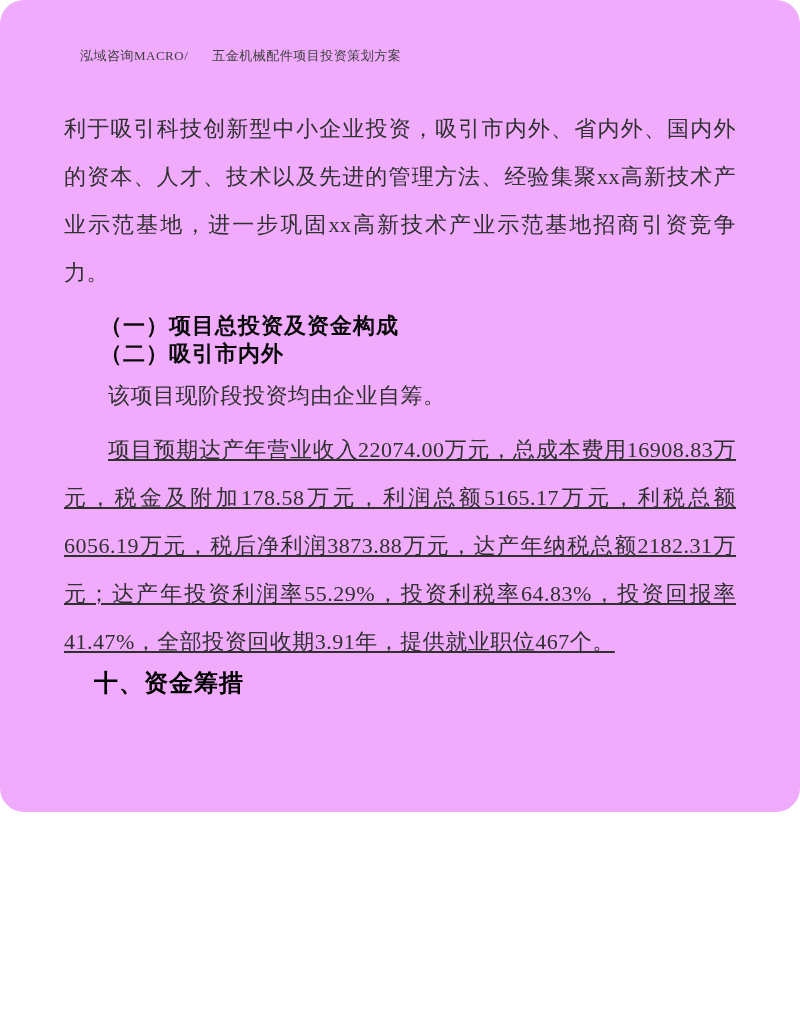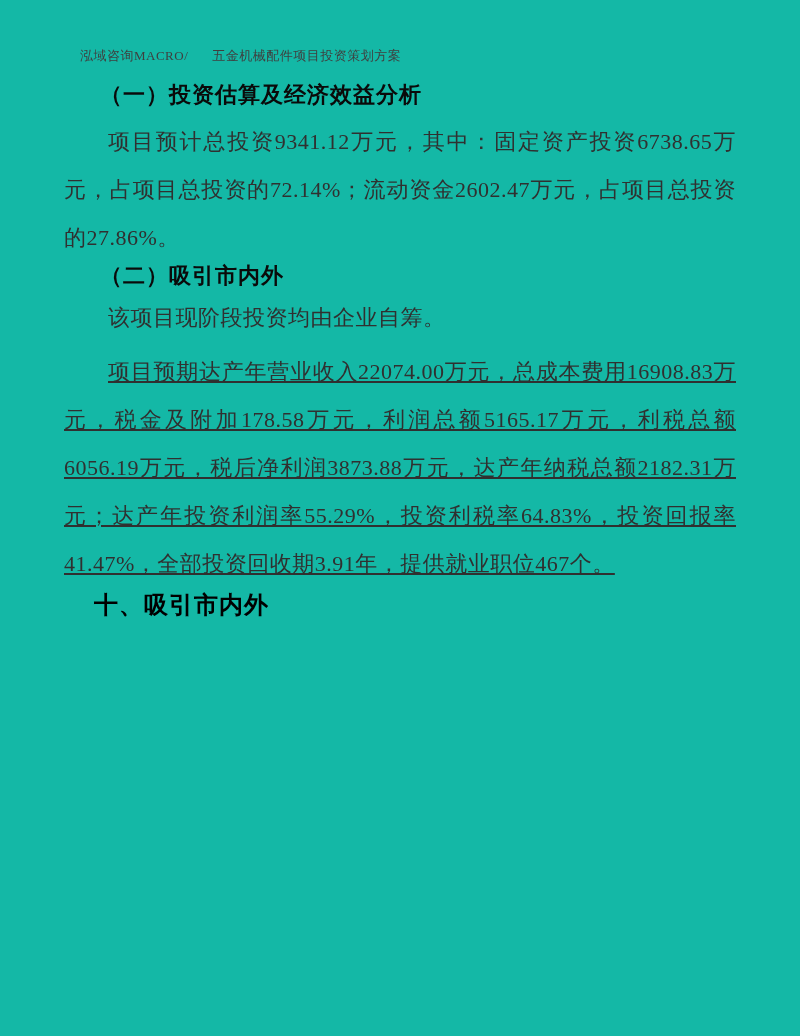--- a/index.html
+++ b/index.html
@@ -3,25 +3,26 @@
 <meta charset="utf-8">
 <style>
   html, body {
     margin: 0;
     padding: 0;
     background: #ffffff;
   }
   .page {
     position: relative;
     width: 800px;
-    height: 1036px;
-    background: #14b8a6;
+    height: 812px;
+    background: #f0abfc;
     overflow: hidden;
     font-family: "Liberation Serif", serif;
     color: #333333;
+    border-radius: 24px;
   }
   .doc-header {
     padding: 46px 0 0 80px;
     font-size: 13px;
     line-height: 20px;
     color: #3f3f3f;
     letter-spacing: 0.5px;
     white-space: nowrap;
   }
   .doc-header .doc-title {
@@ -71,29 +72,29 @@
 <body>
 
 <div class="page">
 
   <div class="doc-header">
     <span class="brand">泓域咨询MACRO/</span><span class="doc-title">五金机械配件项目投资策划方案</span>
   </div>
 
   <div class="body-area">
 
+    <p class="para cont">利于吸引科技创新型中小企业投资，吸引市内外、省内外、国内外的资本、人才、技术以及先进的管理方法、经验集聚xx高新技术产业示范基地，进一步巩固xx高新技术产业示范基地招商引资竞争力。</p>
 
 
-    <h3 class="sub-heading" id="subheading-total-investment">（一）投资估算及经济效益分析</h3>
+    <h3 class="sub-heading" id="subheading-total-investment">（一）项目总投资及资金构成</h3>
 
-    <p class="para indent" id="para-total-investment">项目预计总投资9341.12万元，其中：固定资产投资6738.65万元，占项目总投资的72.14%；流动资金2602.47万元，占项目总投资的27.86%。</p>
 
     <h3 class="sub-heading" id="subheading-funding">（二）吸引市内外</h3>
 
     <p class="para indent" id="para-funding">该项目现阶段投资均由企业自筹。</p>
 
 
     <p class="para indent" id="para-benefit">项目预期达产年营业收入22074.00万元，总成本费用16908.83万元，税金及附加178.58万元，利润总额5165.17万元，利税总额6056.19万元，税后净利润3873.88万元，达产年纳税总额2182.31万元；达产年投资利润率55.29%，投资利税率64.83%，投资回报率41.47%，全部投资回收期3.91年，提供就业职位467个。</p>
 
-    <h2 class="sec-heading" id="heading-project-evaluation">十、吸引市内外</h2>
+    <h2 class="sec-heading" id="heading-project-evaluation">十、资金筹措</h2>
 
   </div>
 </div>
 
 </body></html>

